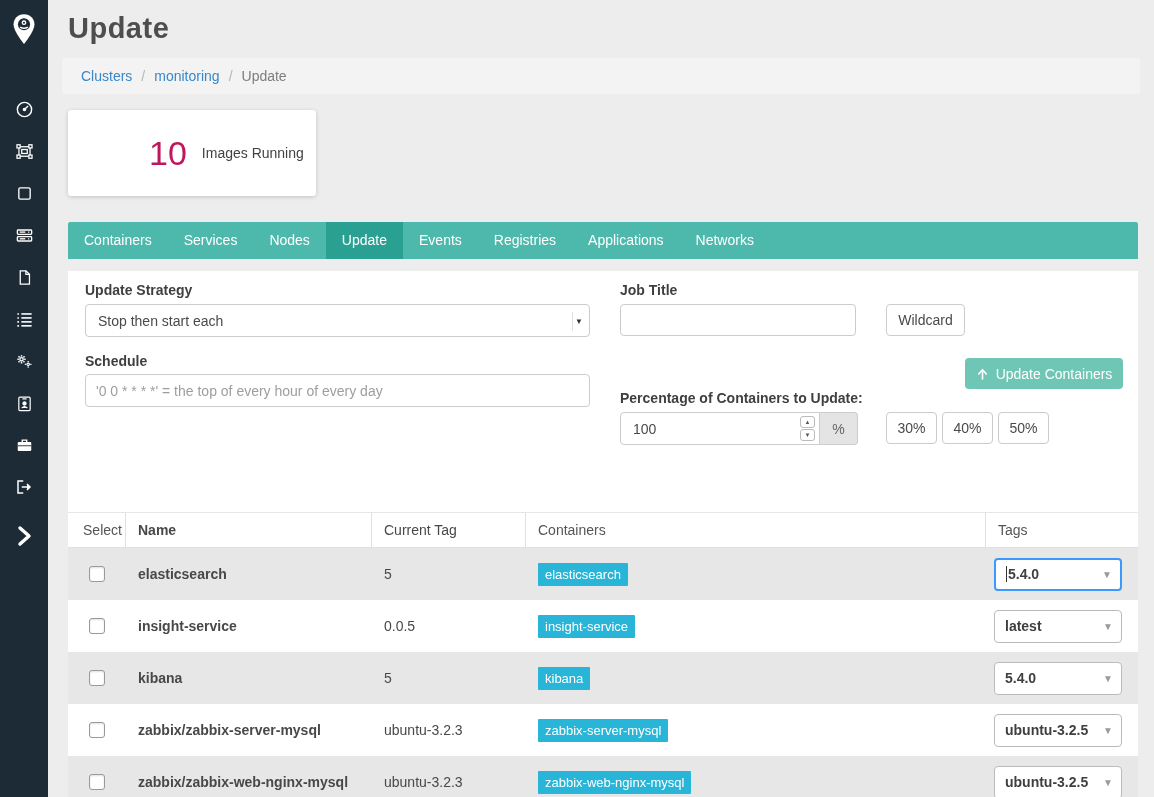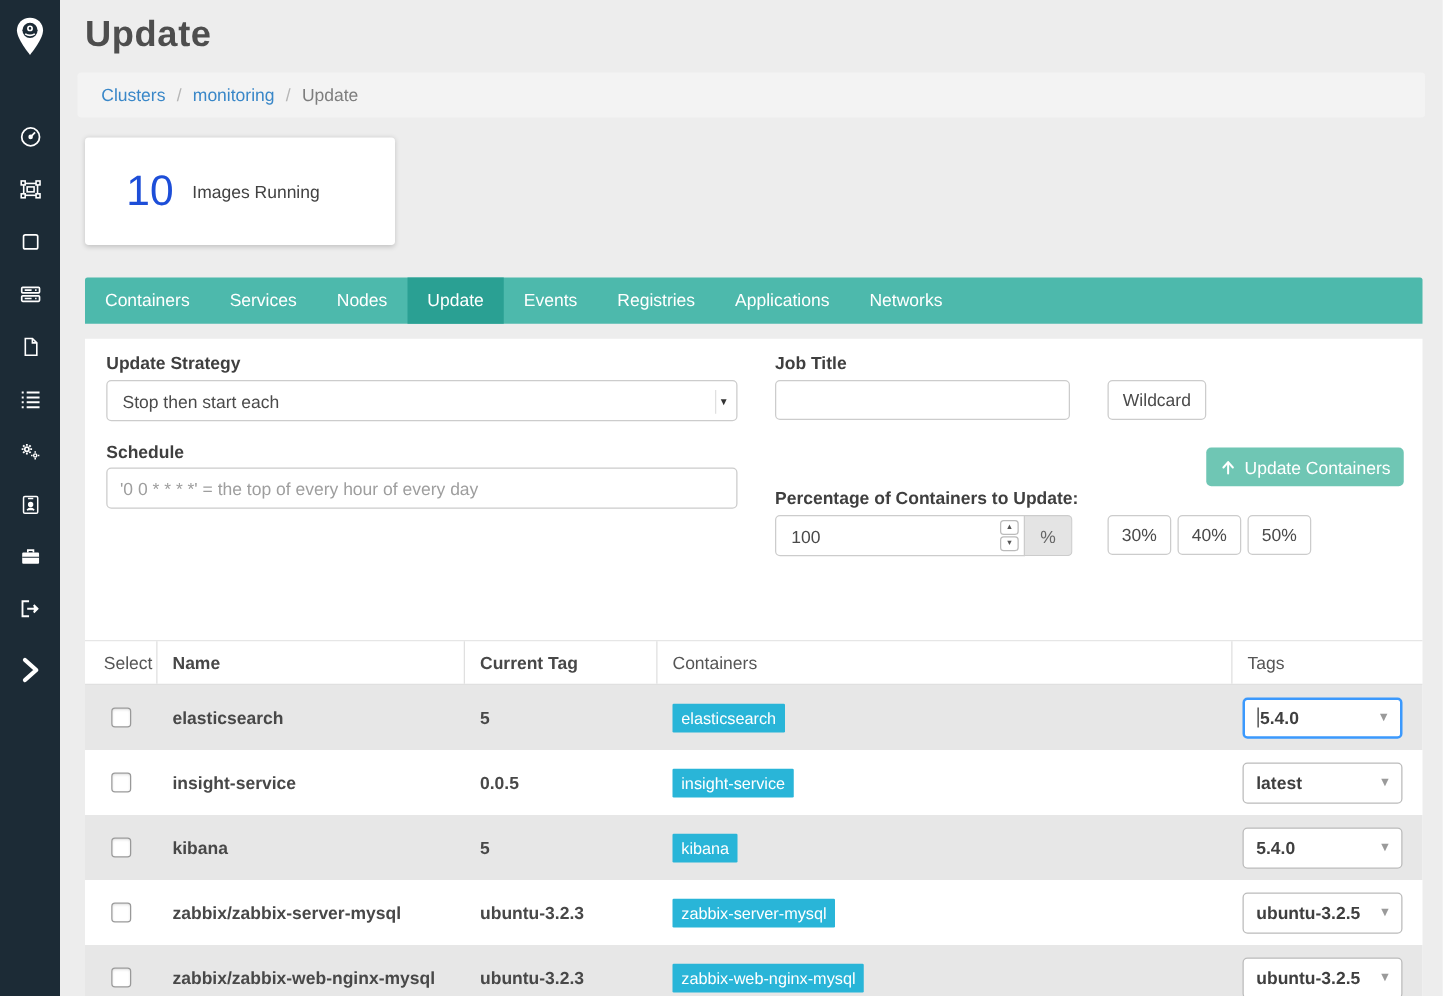--- a/index.html
+++ b/index.html
@@ -25,21 +25,21 @@
     background:#f3f3f3; display:flex; align-items:center; padding-left:19px;
     font-size:14px; color:#8a8a8a; border-radius:3px; }
   .breadcrumb a { color:#3987c8; text-decoration:none; cursor:pointer; }
   .breadcrumb .sep { margin:0 9px; color:#b5b5b5; }
   .crumb-current { color:#7d7d7d; }
 
   
   .card { position:absolute; left:68px; top:110px; width:248px; height:86px;
     background:#fff; border-radius:3px; box-shadow:0 1px 4px rgba(0,0,0,.18);
     display:flex; align-items:center; padding-left:33px; }
-  .card .big-num { font-size:34px; color:#1d4ed8; }
+  .card .big-num { font-size:34px; color:#be185d;margin-left:48px; }
   .card .card-label { font-size:14px; color:#424242; margin-left:15px; }
 
   
   .tabs { position:absolute; left:68px; top:222px; width:1070px; height:37px;
     background:#4db9ac; display:flex; border-radius:2px 2px 0 0; }
   .tab { padding:0 16px; line-height:37px; color:#fff; font-size:14px;
     cursor:pointer; white-space:nowrap; }
   .tab.active { background:#2aa093; }
 
   
@@ -90,21 +90,21 @@
   .thead { display:flex; height:36px; border-top:1px solid #e6e6e6;
     border-bottom:1px solid #e0e0e0; align-items:center; font-size:14px; color:#555; }
   .thead .th { border-right:1px solid #e0e0e0; height:100%; display:flex;
     align-items:center; padding-left:12px; }
   .thead .th:last-child { border-right:none; }
   .trow { display:flex; height:52px; align-items:flex-start; font-size:14px; }
   .trow.odd { background:#e7e7e7; }
   .td { padding-left:12px; display:flex; align-items:center; height:100%; }
   .c-select { width:58px; justify-content:center; padding-left:0; }
   .c-name { width:246px; font-weight:bold; color:#484848; }
-  .c-tag { width:154px; font-weight:bold; color:#484848; }
+  .c-tag { width:154px; font-weight:normal; color:#484848; }
   .c-containers { width:460px; }
   .c-tags { width:152px; padding-left:8px; }
 
   .chk { appearance:none; -webkit-appearance:none; width:16px; height:16px;
     border:1px solid #999; border-radius:3px; background:#fff;
     box-shadow:inset 0 1px 2px rgba(0,0,0,.12); cursor:pointer; }
 
   .badge { background:#29b5d8; color:#fff; padding:4px 7px; font-size:13px;
     border-radius:1px; }
 

